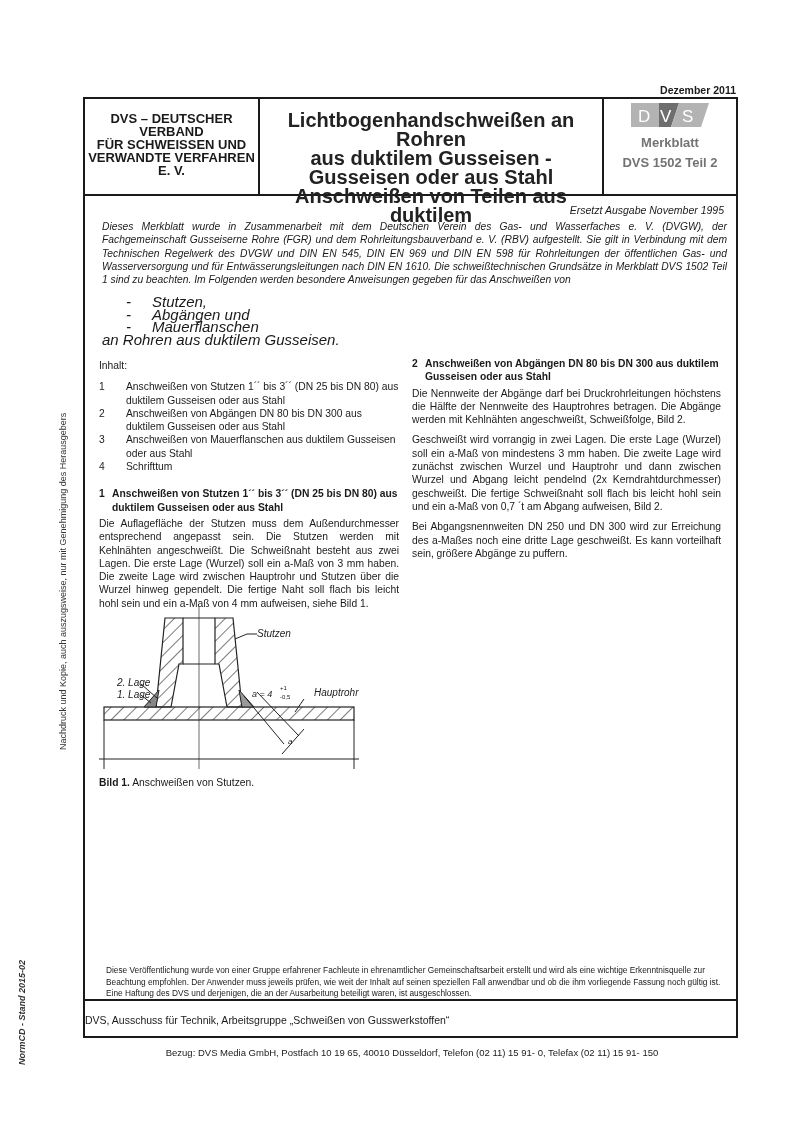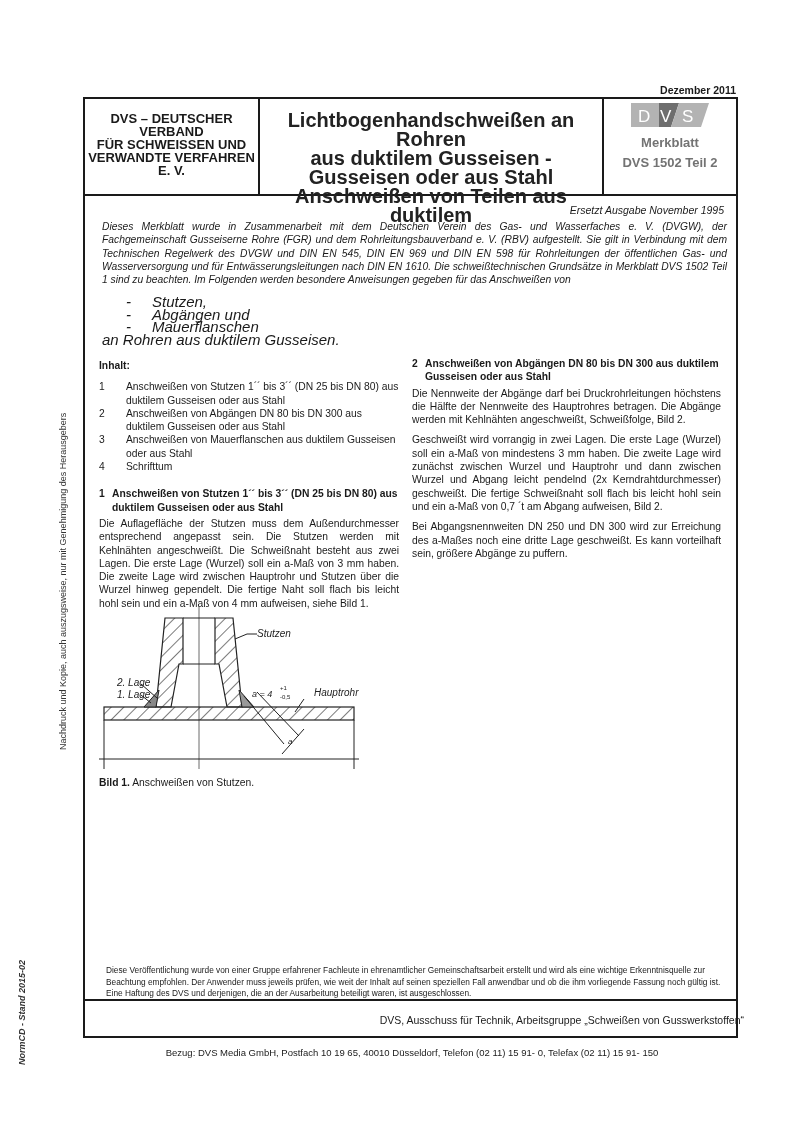--- a/index.html
+++ b/index.html
@@ -19,32 +19,32 @@
   .logo { margin:4px auto 0; width:78px; height:24px; position:relative; }
   .merk { font-size:13px; font-weight:bold; line-height:20px; margin-top:6px; color:#737373; }
   .replaces { position:absolute; right:12px; top:105px; font-size:10.5px; font-style:italic; }
   .intro { position:absolute; left:17px; top:121px; width:625px; font-size:10.3px; font-style:italic;
            line-height:13.3px; text-align:justify; }
   .intro-list { position:absolute; left:17px; top:197px; font-size:15px; font-style:italic; line-height:12.5px; }
   .intro-list .li span.dash { display:inline-block; width:26px; padding-left:24px; }
   .col { position:absolute; font-size:10.3px; line-height:13.3px; }
   .col-left { left:14px; top:260px; width:300px; }
   .col-right { left:327px; top:258px; width:309px; }
-  .toc-title { font-weight:bold; margin-bottom:8px; }
+  .toc-title { font-weight:normal; margin-bottom:8px; }
   .toc-row { display:flex; }
   .toc-num { width:27px; flex:none; }
   .sec-h { font-weight:bold; display:flex; margin-bottom:3px; }
   .sec-h .n { width:13px; flex:none; }
   p { margin:0 0 7px 0; text-align:justify; }
   .figure { position:absolute; left:14px; top:505px; width:260px; height:180px; }
   .caption { position:absolute; left:14px; top:678px; font-size:10.3px; }
   .disclaimer { position:absolute; left:21px; top:866px; width:620px; font-size:8.3px; line-height:11.5px; }
   .committee-box { position:absolute; left:-2px; top:900px; width:655px; height:39px;
                    border-top:2px solid #1a1a1a; box-sizing:border-box; }
-  .committee { position:absolute; left:0; top:915px; width:659px; text-align:right; font-size:10.5px; }
+  .committee { position:absolute; left:0; top:915px; width:659px; text-align:left; font-size:10.5px; }
   .bezug { position:absolute; left:0; top:1047px; width:794px; text-align:center; font-size:9.5px; padding-left:30px; box-sizing:border-box; }
   .side1 { position:absolute; left:58px; top:750px; transform-origin:0 0; transform:rotate(-90deg);
            font-size:9px; white-space:nowrap; color:#333; }
   .side2 { position:absolute; left:17px; top:1065px; transform-origin:0 0; transform:rotate(-90deg);
            font-size:9px; font-style:italic; font-weight:bold; white-space:nowrap; color:#333; }
 </style>
 </head>
 <body>
 
 <div class="date">Dezember 2011</div>

